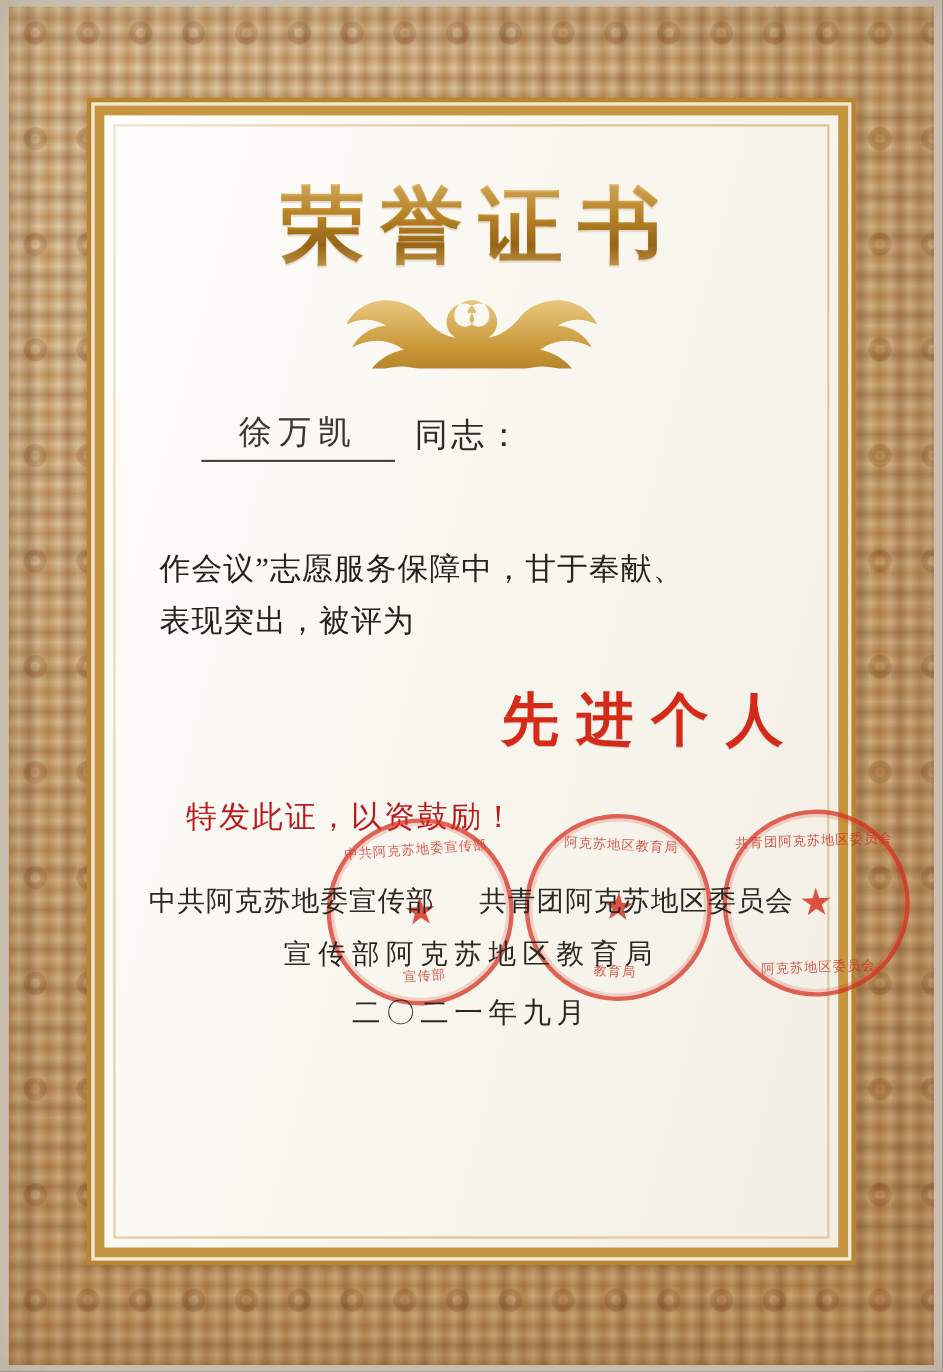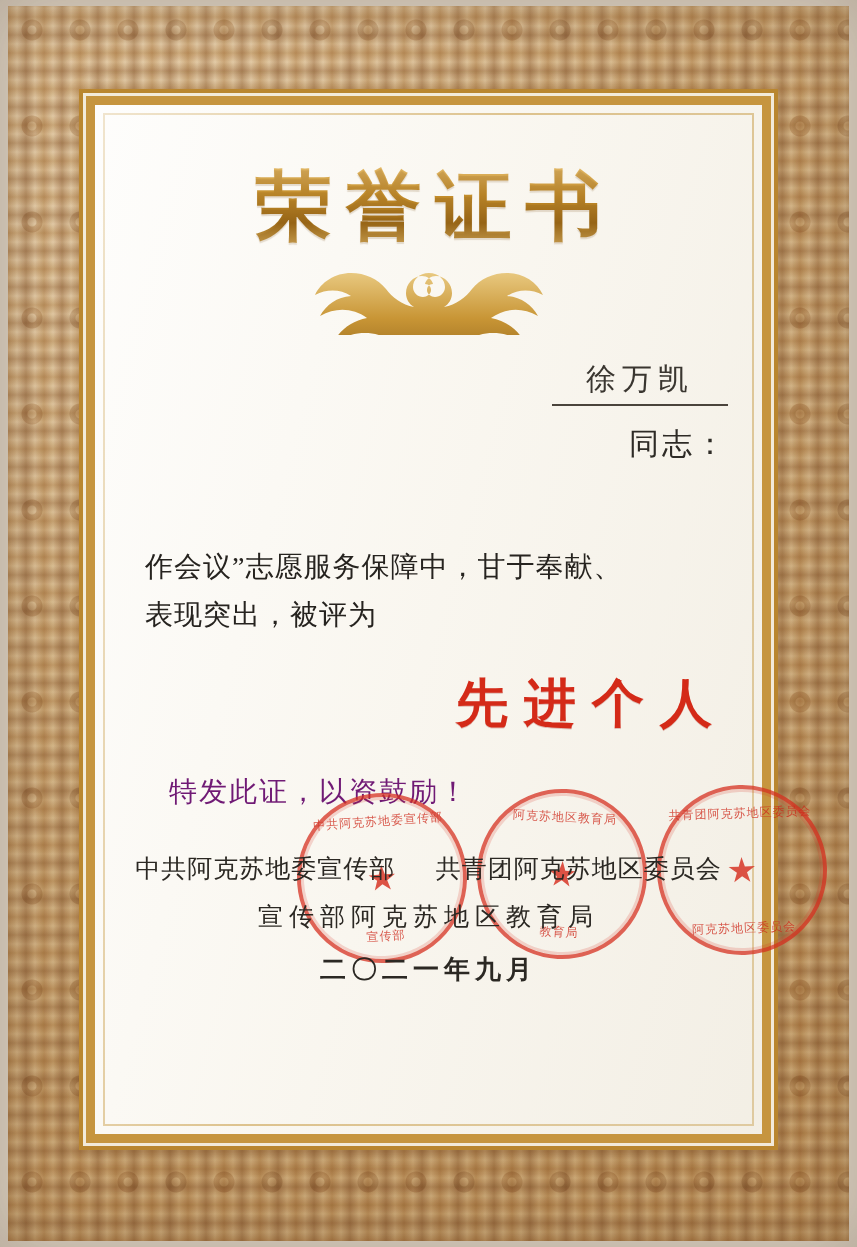--- a/index.html
+++ b/index.html
@@ -123,26 +123,25 @@
   
   .ornament {
     margin: 18px auto 0;
     width: 470px;
     height: 70px;
     display: block;
   }
 
   
   .recipient-row {
-    margin-top: 24px;
+    margin-top: 38px;
     padding-left: 54px;
     display: flex;
     align-items: flex-end;
     gap: 18px;
-    flex-direction: column;
   }
   .recipient-name {
     min-width: 176px;
     text-align: center;
     font-size: 30px;
     letter-spacing: 6px;
     color: #3a3630;
     border-bottom: 2px solid #4a443c;
     padding-bottom: 4px;
     font-family: "DejaVu Serif", serif;
@@ -177,21 +176,21 @@
     color: #d42a18;
     font-family: "DejaVu Serif", serif;
     text-shadow: 0 1px 0 rgba(150, 20, 10, .25);
   }
 
   
   .closing {
     margin: 34px 0 0 40px;
     font-size: 28px;
     letter-spacing: 2px;
-    color: #701a75;
+    color: #b91c1c;
   }
 
   
   .sign-block {
     position: relative;
     margin-top: 34px;
     text-align: center;
   }
   .sign-line {
     font-size: 25px;
@@ -203,21 +202,20 @@
   }
   .sign-line .gap { display: inline-block; width: 26px; }
   .sign-line-2 { letter-spacing: 6px; }
   .date-line {
     margin-top: 12px;
     font-size: 26px;
     letter-spacing: 5px;
     color: #2b2823;
     position: relative;
     z-index: 3;
-    font-weight: bold;
   }
 
   
   .seals {
     position: absolute;
     left: 0;
     right: 0;
     top: -52px;
     height: 170px;
     z-index: 2;

